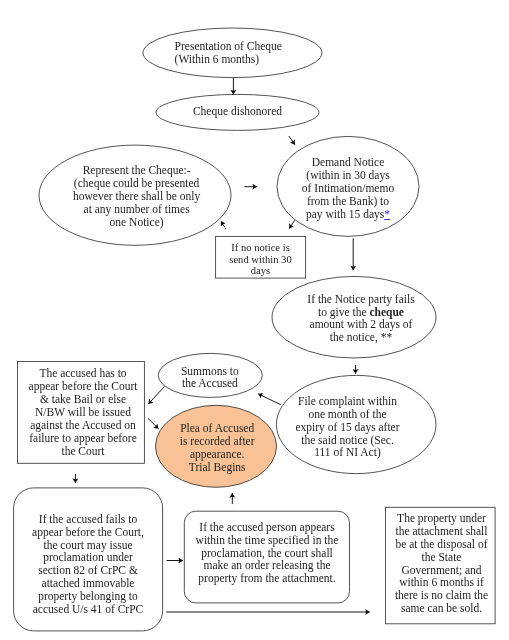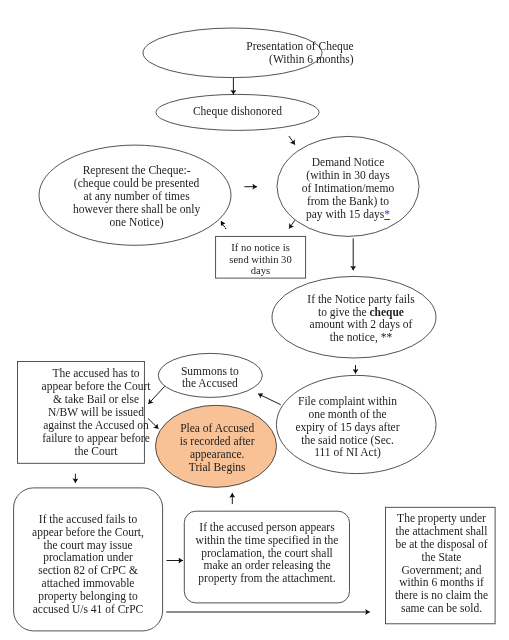--- a/index.html
+++ b/index.html
@@ -55,34 +55,34 @@
       <line x1="232.3" y1="504.1" x2="232.3" y2="493.1"></line>
       <line x1="166.5" y1="560.5" x2="183.0" y2="560.5"></line>
       <line x1="166.2" y1="612.0" x2="369.8" y2="612.0"></line>
     </g>
 
     <path d="M 220.8 220.75 L 220.95 226.25 L 222.25 224.75 L 223.2 226.35 L 224.0 225.9 L 223.1 224.35 L 225.45 223.45 Z" fill="#050505" stroke="none"></path>
     <circle cx="224.55" cy="226.6" r="0.62" fill="#050505"></circle>
     <circle cx="225.55" cy="228.4" r="0.72" fill="#050505"></circle>
   </svg>
 
-  <div class="nt" style="left:174.6px;top:39.60px;width:179px;text-align:right;line-height:13.00px">
+  <div class="nt" style="left:174.6px;top:39.60px;width:179px;text-align:left;line-height:13.00px">
     <div>Presentation of Cheque</div>
     <div>(Within 6 months)</div>
   </div>
 
   <div class="nt" style="left:156px;top:104.50px;width:163px;line-height:13.00px">
     <div>Cheque dishonored</div>
   </div>
 
   <div class="nt" style="left:39.6px;top:164.20px;width:194px;line-height:13.05px">
     <div>Represent the Cheque:-</div>
     <div>(cheque could be presented</div>
+    <div>however there shall be only</div>
     <div>at any number of times</div>
-    <div>however there shall be only</div>
     <div>one Notice)</div>
   </div>
 
   <div class="nt" style="left:277px;top:155.80px;width:142px;line-height:13.03px">
     <div>Demand Notice</div>
     <div>(within in 30 days</div>
     <div>of Intimation/memo</div>
     <div>from the Bank) to</div>
     <div><span>pay with 15 days</span><span class="lnk">*</span></div>
   </div>
@@ -98,21 +98,21 @@
     <div><span>to give the </span><b>cheque</b></div>
     <div>amount with 2 days of</div>
     <div>the notice, **</div>
   </div>
 
   <div class="nt" style="left:158.4px;top:365.10px;width:103px;line-height:12.10px">
     <div>Summons to</div>
     <div>the Accused</div>
   </div>
 
-  <div class="nt" style="left:32px;top:366.90px;width:128px;line-height:13.00px">
+  <div class="nt" style="left:19px;top:366.90px;width:128px;line-height:13.00px">
     <div>The accused has to</div>
     <div>appear before the Court</div>
     <div>&amp; take Bail or else</div>
     <div>N/BW will be issued</div>
     <div>against the Accused on</div>
     <div>failure to appear before</div>
     <div>the Court</div>
   </div>
 
   <div class="nt" style="left:160.2px;top:422.30px;width:114px;line-height:13.07px">

